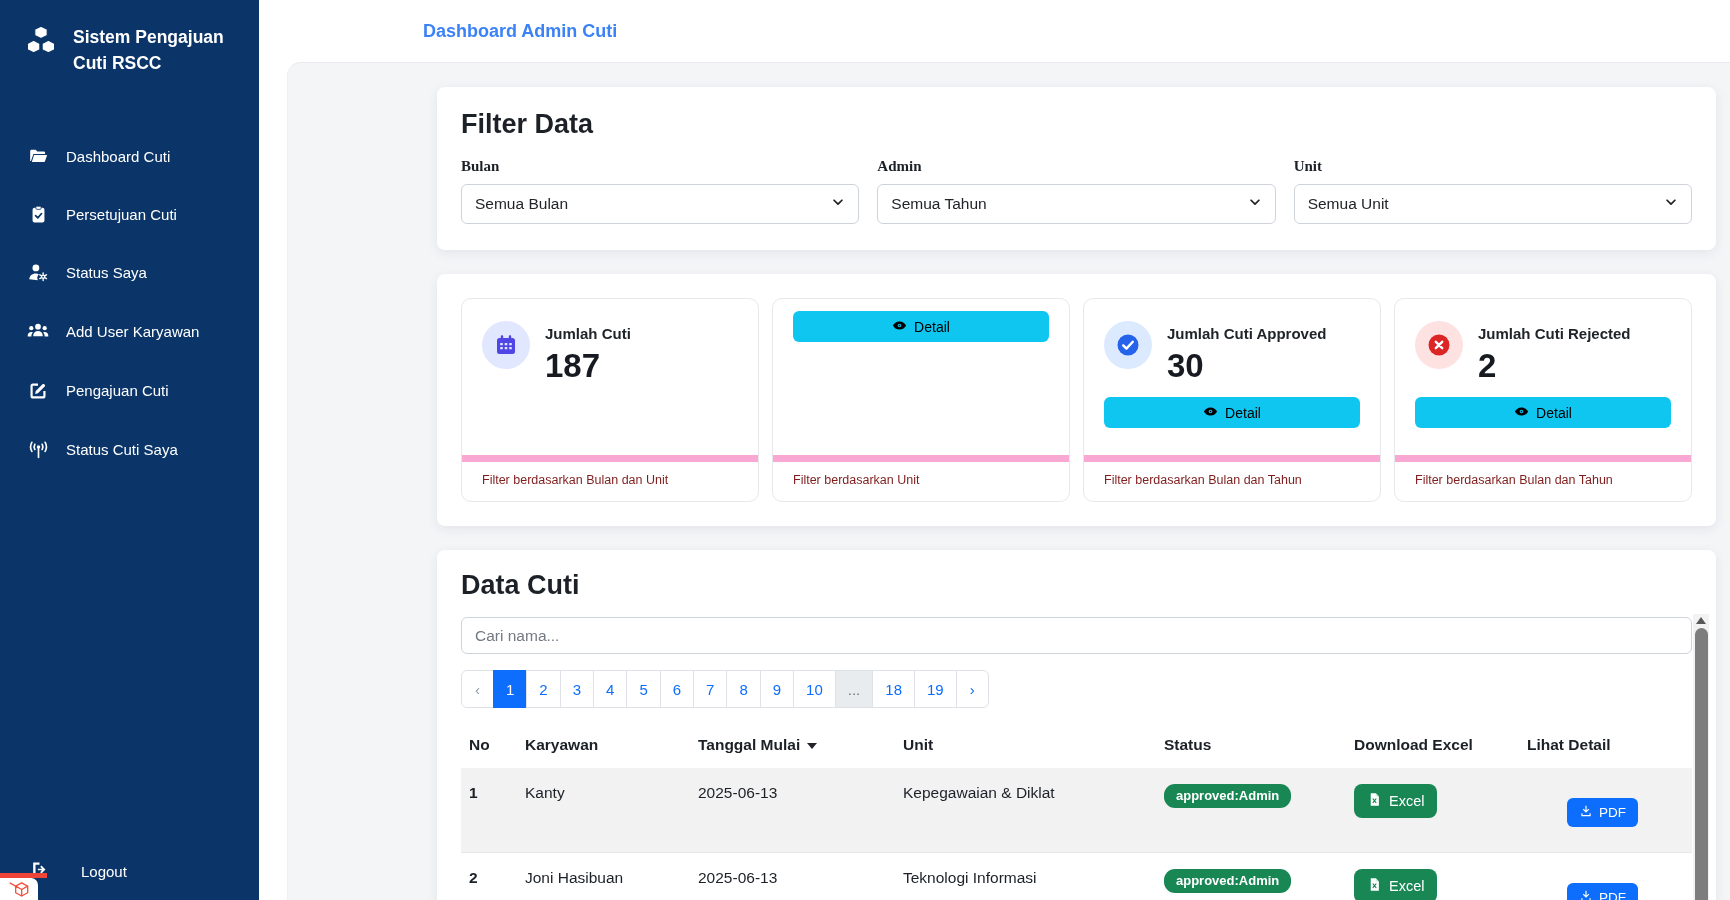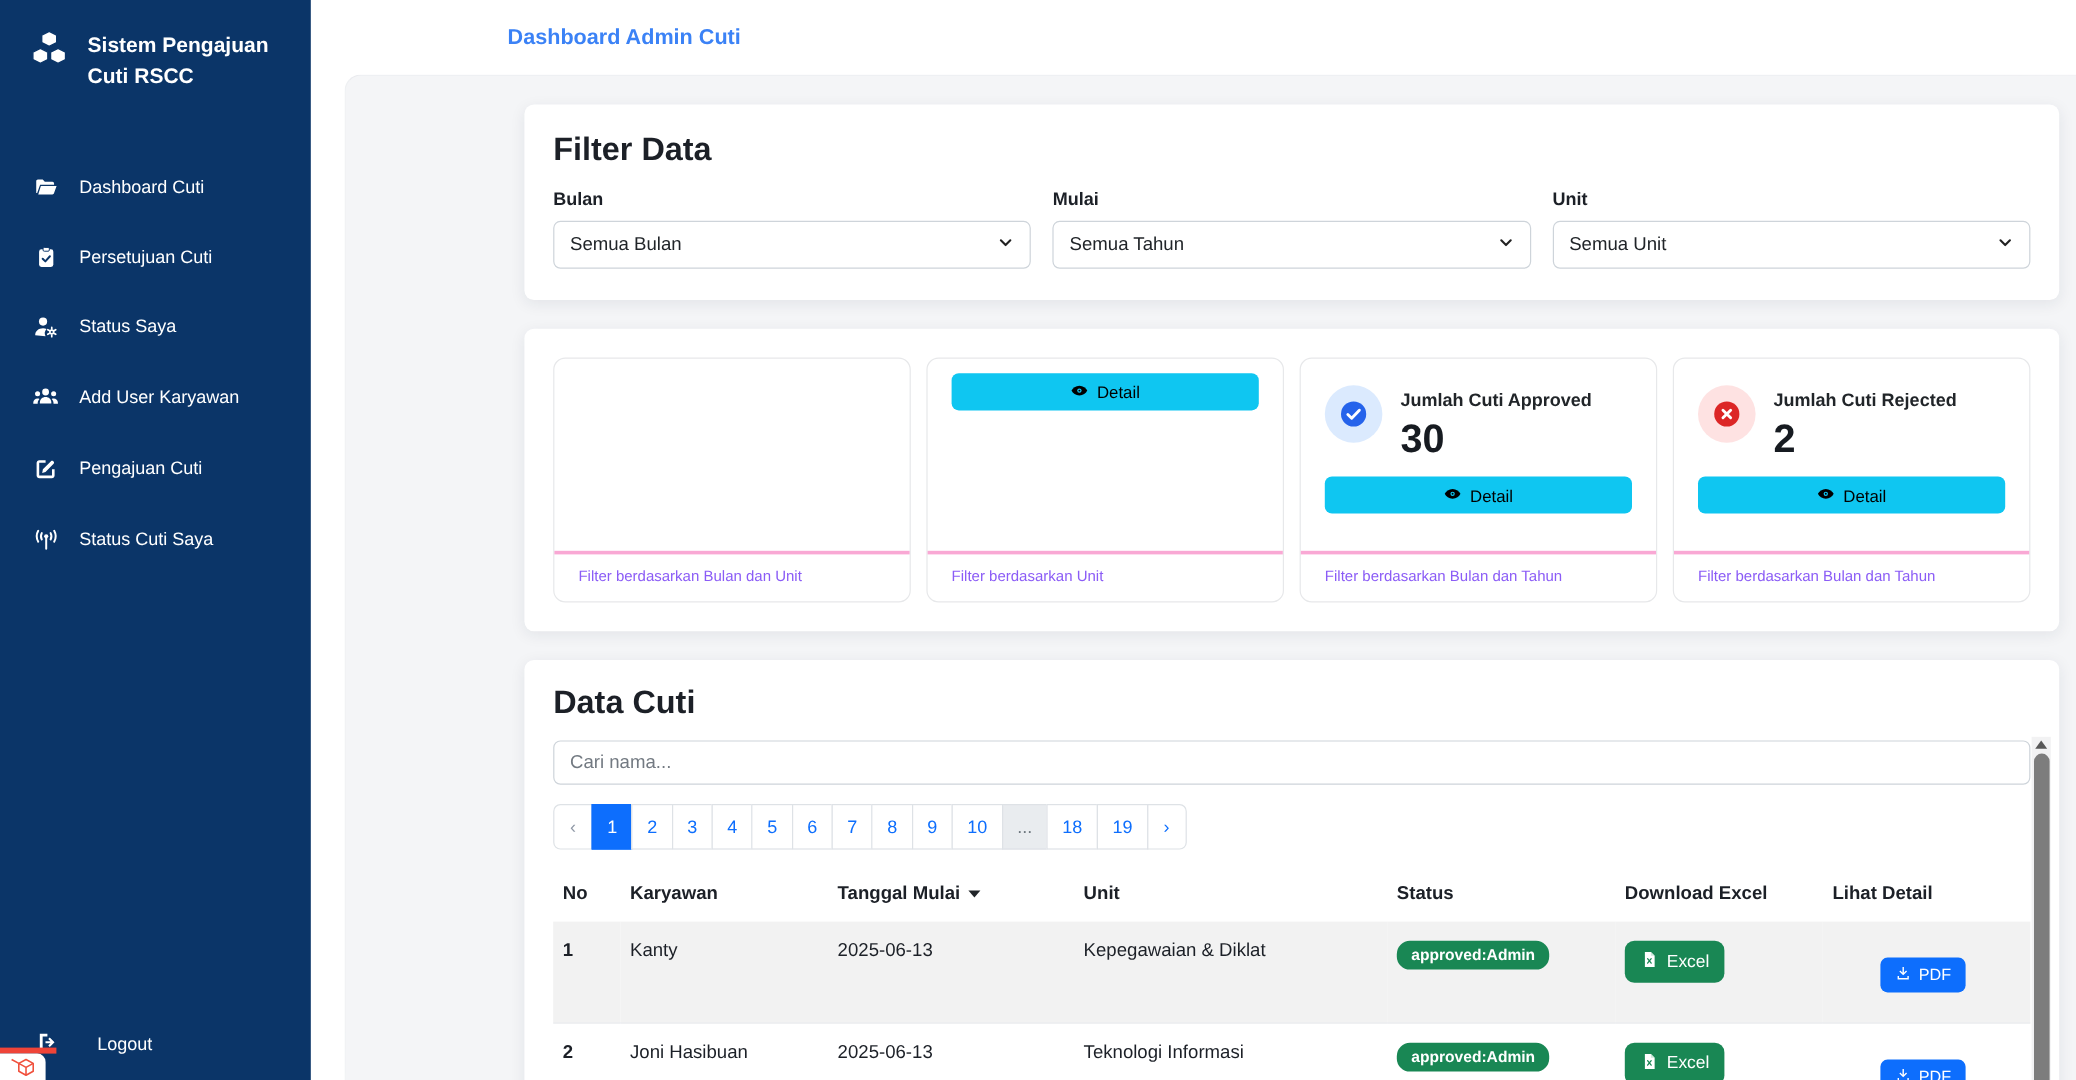--- a/index.html
+++ b/index.html
@@ -33,21 +33,21 @@
   .content { position:absolute; top:62px; left:28px; right:0; bottom:0;
     background:#f4f5f7; border-top-left-radius:14px; border-top:1px solid #e9eaee;
     border-left:1px solid #eef0f2; padding:24px 14px 0 149px; overflow:hidden; }
 
   .card { background:#fff; border-radius:8px; box-shadow:0 3px 12px rgba(30,40,60,.08); }
 
   
   .filter-card { padding:22px 24px 26px; }
   .card h2 { font-size:27px; font-weight:700; color:#1c2027; }
   .filter-grid { display:grid; grid-template-columns:1fr 1fr 1fr; gap:18px; margin-top:18px; }
-  .field label { display:block; font-size:15px; font-weight:700; color:#1c2027; margin-bottom:9px; }
+  .field label { display:block; font-size:15px; font-weight:700; color:#1c2027; margin-bottom:9px;font-family:Liberation Serif, serif; }
   .select { height:40px; border:1px solid #ced4da; border-radius:6px; background:#fff;
     display:flex; align-items:center; justify-content:space-between; padding:0 13px;
     font-size:15.5px; color:#212529; cursor:pointer; }
 
   
   .stats-card { margin-top:24px; padding:24px; }
   .stats-grid { display:grid; grid-template-columns:repeat(4,1fr); gap:13px; }
   .stat { border:1px solid #e7e8ea; border-radius:10px; height:204px;
     display:flex; flex-direction:column; background:#fff; }
   .stat-top { display:flex; gap:15px; padding:22px 20px 0; }
@@ -55,22 +55,22 @@
     display:flex; align-items:center; justify-content:center; }
   .c-indigo { background:#e0e7ff; color:#4f46e5; }
   .c-green  { background:#d8f3e3; color:#16a34a; }
   .c-blue   { background:#dbeafe; color:#2563eb; }
   .c-red    { background:#fee2e2; color:#dc2626; }
   .stat-label { font-size:15px; font-weight:700; color:#212529; line-height:1.35; padding-top:3px; }
   .stat-value { font-size:33px; font-weight:800; color:#171b21; margin-top:3px; }
   .detail-btn { margin:12px 20px 0; height:31px; background:#0fc6f1; border:none;
     border-radius:6px; font-size:14px; color:#000; display:flex; align-items:center;
     justify-content:center; gap:7px; cursor:pointer; font-family:inherit; }
-  .stat-footer { margin-top:auto; border-top:3px solid #f9a8d4; padding:11px 20px 14px;
-    font-size:12.5px; color:#8b5cf6; }
+  .stat-footer { margin-top:auto; border-top:7px solid #f9a8d4; padding:11px 20px 14px;
+    font-size:12.5px; color:#7f1d1d; }
 
   
   .table-card { margin-top:24px; padding:20px 24px; height:620px; position:relative; }
   .search-input { width:100%; height:37px; border:1px solid #ced4da; border-radius:6px;
     padding:0 13px; font-size:15.5px; margin-top:16px; font-family:inherit; color:#212529; outline:none; }
   .search-input::placeholder { color:#737a82; }
 
   .pagination { display:flex; list-style:none; margin-top:16px; }
   .page-item { min-width:33px; height:38px; display:flex; align-items:center; justify-content:center;
     border:1px solid #dee2e6; background:#fff; color:#0d6efd; font-size:15px;
@@ -231,21 +231,21 @@
           <div class="select">
             <span>Semua Bulan</span>
             <span>
               <svg viewBox="0 0 16 16" width="14" height="14" fill="none" stroke="#222" stroke-width="2" stroke-linecap="round" stroke-linejoin="round">
                   <path d="M3.5 6l4.5 4.5L12.5 6"></path>
                 </svg>
             </span>
           </div>
         </div>
         <div class="field">
-          <label>Mulai</label>
+          <label>Admin</label>
           <div class="select">
             <span>Semua Tahun</span>
             <span>
               <svg viewBox="0 0 16 16" width="14" height="14" fill="none" stroke="#222" stroke-width="2" stroke-linecap="round" stroke-linejoin="round">
                   <path d="M3.5 6l4.5 4.5L12.5 6"></path>
                 </svg>
             </span>
           </div>
         </div>
         <div class="field">
@@ -259,20 +259,39 @@
             </span>
           </div>
         </div>
       </div>
     </section>
 
     <section class="card stats-card">
       <div class="stats-grid">
 
         <div class="stat">
+          <div class="stat-top">
+            <span class="circle c-indigo">
+              <svg viewBox="0 0 24 24" width="24" height="24">
+                <path fill="currentColor" d="M8 2.2c.7 0 1.2.5 1.2 1.2V5h5.6V3.4c0-.7.5-1.2 1.2-1.2s1.2.5 1.2 1.2V5h1.3A2.5 2.5 0 0 1 21 7.5v11A2.5 2.5 0 0 1 18.5 21h-13A2.5 2.5 0 0 1 3 18.5v-11A2.5 2.5 0 0 1 5.5 5h1.3V3.4c0-.7.5-1.2 1.2-1.2z"></path>
+                <g fill="#e0e7ff">
+                  <rect x="6.2" y="10" width="2.6" height="2.3" rx="0.5"></rect>
+                    <rect x="10.7" y="10" width="2.6" height="2.3" rx="0.5"></rect>
+                    <rect x="15.2" y="10" width="2.6" height="2.3" rx="0.5"></rect>
+                  <rect x="6.2" y="14" width="2.6" height="2.3" rx="0.5"></rect>
+                    <rect x="10.7" y="14" width="2.6" height="2.3" rx="0.5"></rect>
+                    <rect x="15.2" y="14" width="2.6" height="2.3" rx="0.5"></rect>
+                </g>
+              </svg>
+            </span>
+            <div>
+              <div class="stat-label">Jumlah Cuti</div>
+              <div class="stat-value">187</div>
+            </div>
+          </div>
           <div class="stat-footer">Filter berdasarkan Bulan dan Unit</div>
         </div>
 
         <div class="stat">
           <button class="detail-btn">
             <span>
               <svg viewBox="0 0 24 24" width="15" height="15">
                 <path fill="#000" d="M12 5.5c-4.8 0-8.8 2.9-10.5 6.5 1.7 3.6 5.7 6.5 10.5 6.5s8.8-2.9 10.5-6.5C20.8 8.4 16.8 5.5 12 5.5z"></path>
                 <circle cx="12" cy="12" r="2.9" fill="#0fc6f1"></circle>
                   <circle cx="12" cy="12" r="1.3" fill="#000"></circle>

